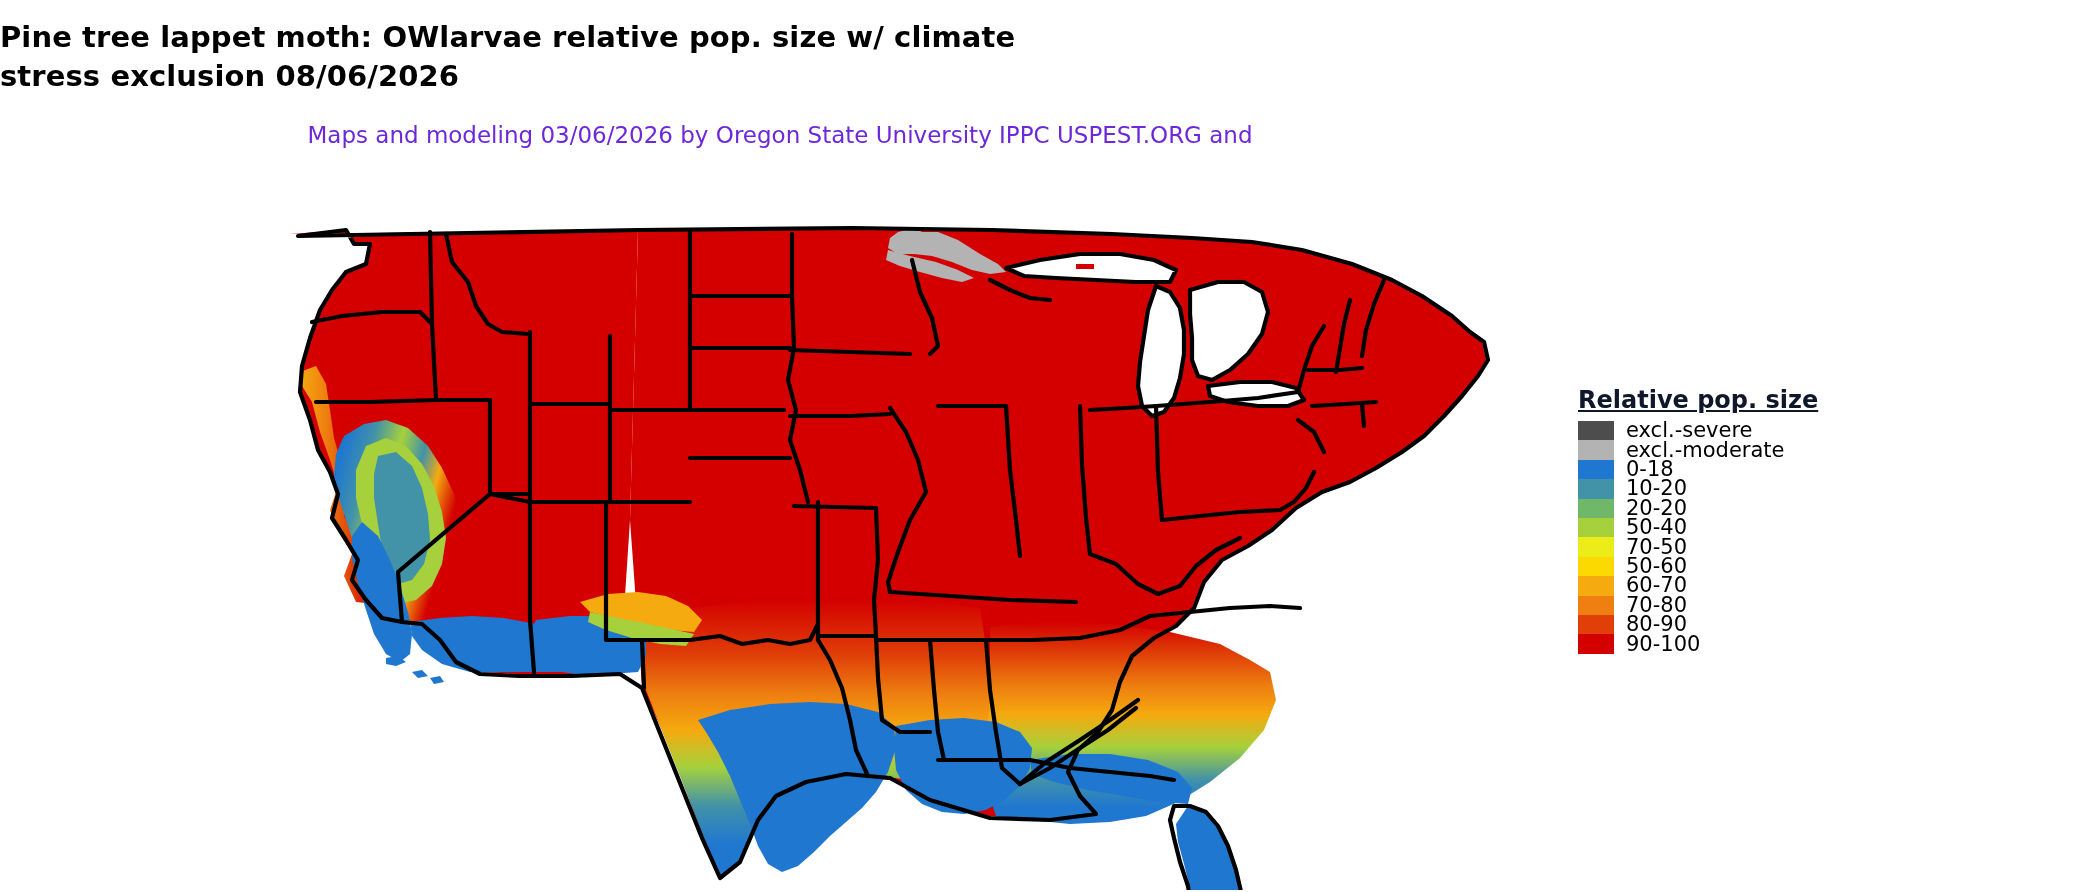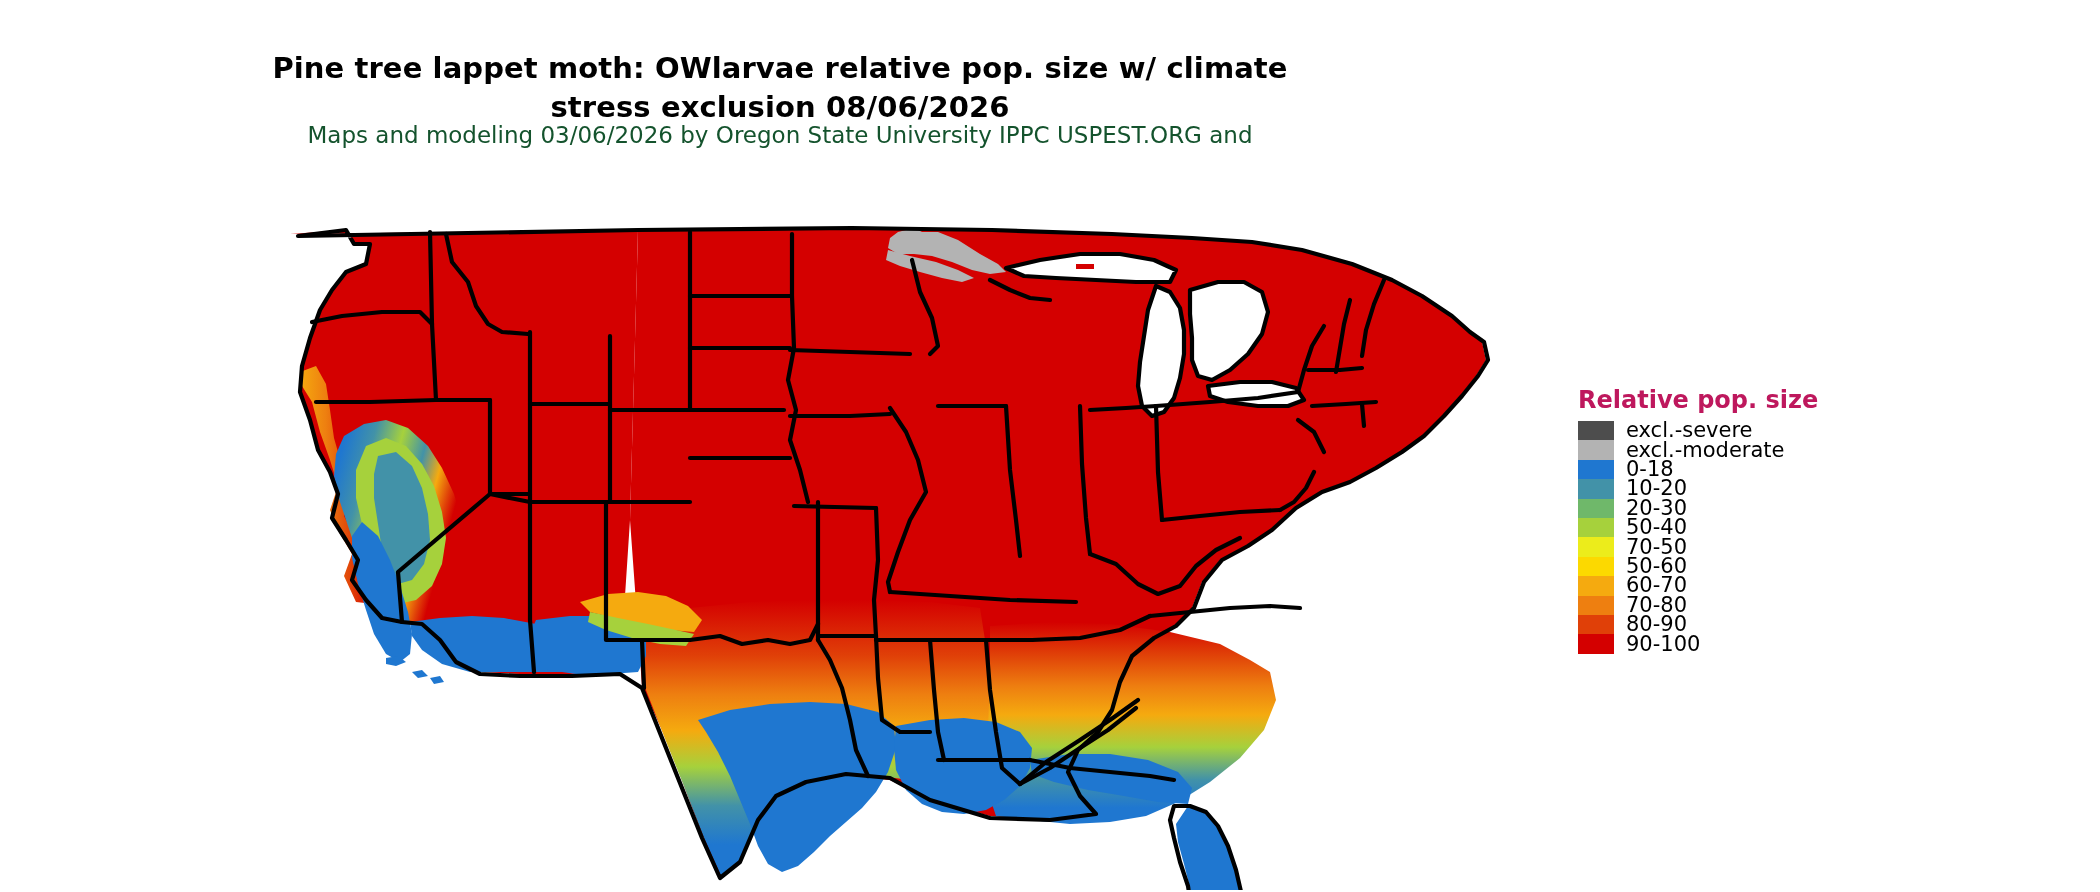--- a/index.html
+++ b/index.html
@@ -1,34 +1,34 @@
 <!DOCTYPE html>
 <html><head>
 <meta charset="utf-8">
 <style>
   html,body{margin:0;padding:0;background:#ffffff;}
   body{width:2100px;height:892px;overflow:hidden;font-family:"DejaVu Sans",sans-serif;}
   .page{position:relative;width:2100px;height:892px;background:#fff;}
 
   
-  .title-block{position:absolute;left:0;top:18px;width:1560px;text-align:center;margin-top:31px;}
+  .title-block{position:absolute;left:0;top:18px;width:1560px;}
   .title{font-family:"DejaVu Sans",sans-serif;font-weight:bold;font-size:29px;color:#000;
          line-height:1.33;letter-spacing:.1px;margin:0;}
   .subtitle-block{position:absolute;left:0;top:120px;width:1560px;text-align:center;}
-  .subtitle{font-family:"DejaVu Sans",sans-serif;font-weight:normal;font-size:23px;color:#14532d;
+  .subtitle{font-family:"DejaVu Sans",sans-serif;font-weight:normal;font-size:23px;color:#6d28d9;
             line-height:1.37;margin:0;}
 
   
   .map-wrap{position:absolute;left:290px;top:220px;width:1270px;height:670px;}
   .map-wrap svg{display:block;width:100%;height:100%;}
 
   
   .legend{position:absolute;left:1578px;top:386px;width:330px;}
-  .legend-title{font-family:"DejaVu Sans",sans-serif;font-weight:bold;font-size:24px;color:#be185d;
-                margin:0 0 7px 0;white-space:nowrap;}
+  .legend-title{font-family:"DejaVu Sans",sans-serif;font-weight:bold;font-size:24px;color:#0f172a;
+                margin:0 0 7px 0;white-space:nowrap;text-decoration:underline;}
   .legend-rows{display:flex;flex-direction:column;}
   .legend-row{display:flex;align-items:center;height:19.4px;}
   .swatch{width:36px;height:19.4px;flex:0 0 36px;}
   .legend-label{font-family:"DejaVu Sans",sans-serif;font-size:21px;color:#000;
                 margin-left:12px;white-space:nowrap;line-height:1;}
 </style>
 </head>
 <body>
 
 <div class="page">
@@ -347,21 +347,21 @@
         <span class="legend-label">0-18</span>
       </div>
 
       <div class="legend-row">
         <span class="swatch" style="background: rgb(66, 146, 168);"></span>
         <span class="legend-label">10-20</span>
       </div>
 
       <div class="legend-row">
         <span class="swatch" style="background: rgb(111, 184, 106);"></span>
-        <span class="legend-label">20-30</span>
+        <span class="legend-label">20-20</span>
       </div>
 
       <div class="legend-row">
         <span class="swatch" style="background: rgb(166, 209, 60);"></span>
         <span class="legend-label">50-40</span>
       </div>
 
       <div class="legend-row">
         <span class="swatch" style="background: rgb(236, 236, 27);"></span>
         <span class="legend-label">70-50</span>

